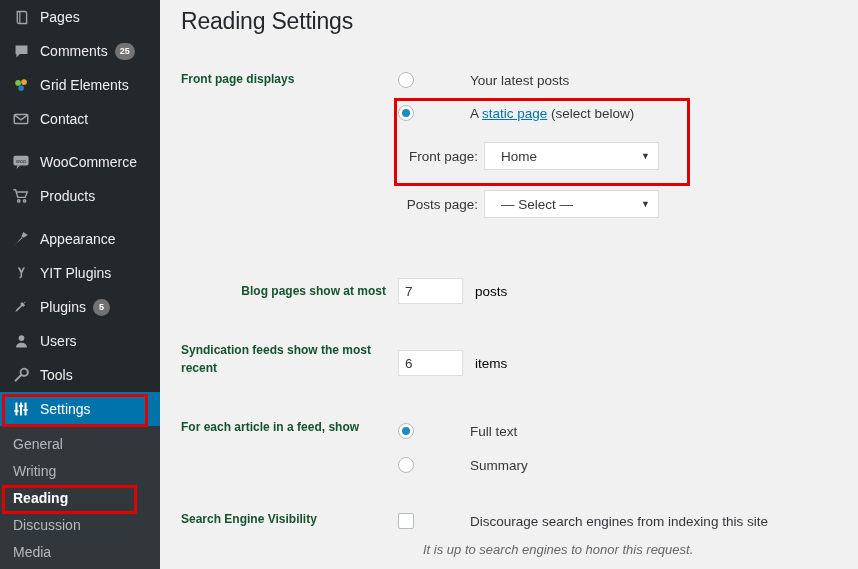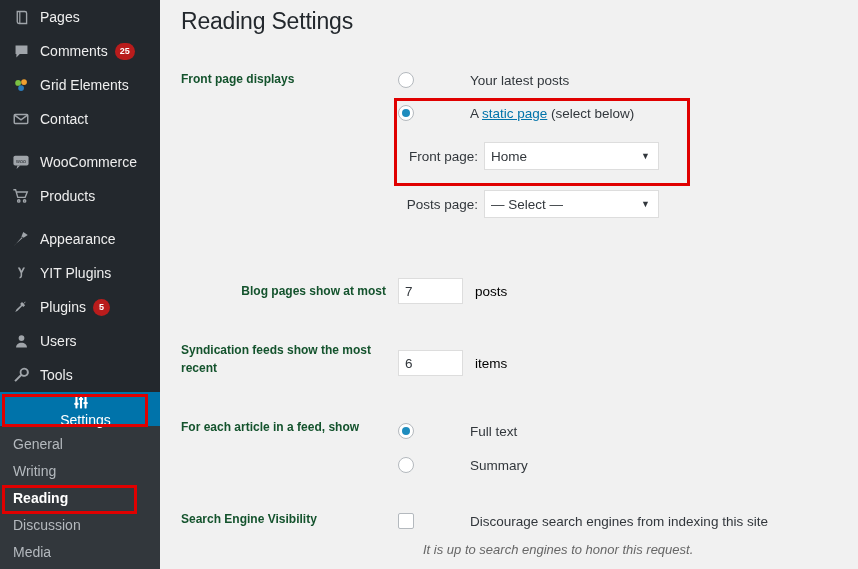--- a/index.html
+++ b/index.html
@@ -36,37 +36,36 @@
     flex: 0 0 20px;
     display: flex; align-items: center; justify-content: center;
     color: #a0a5aa;
   }
   .menu-item .mi-label { flex: 0 0 auto; }
   .menu-sep { height: 9px; }
 
   .badge {
     display: inline-block;
     margin-left: 7px;
-    background: #b91c1c;
+    background: #737373;
     color: #fff;
     font-size: 9px;
     line-height: 16px;
     min-width: 17px;
     height: 17px;
     padding: 0 5px;
     border-radius: 10px;
     text-align: center;
     font-weight: bold;
   }
 
   .menu-item.current {
     background: #0073aa;
     color: #ffffff;
     font-weight: normal;
-    flex-direction: column;
   }
   .menu-item.current .mi-icon { color: #ffffff; }
   
   .menu-arrow {
     position: absolute;
     left: 160px; top: 396px;
     width: 14px; height: 30px;
     background: #0073aa;
     clip-path: polygon(0 0, 100% 0, 100% 100%, 0 100%, 55% 50%);
   }
@@ -176,21 +175,21 @@
   }
   select.wp-select {
     width: 175px;
     height: 28px;
     font-size: 13.5px;
     font-family: "Liberation Sans", sans-serif;
     color: #32373c;
     background: #fff;
     border: 1px solid #ddd;
     border-radius: 0;
-    padding: 0 6px;
+    padding: 0 16px;
     -webkit-appearance: none;
     appearance: none;
   }
   .select-wrap { position: relative; display: inline-block; }
   .select-wrap .caret {
     position: absolute;
     right: 9px; top: 50%;
     transform: translateY(-50%);
     font-size: 9px;
     color: #32373c;

